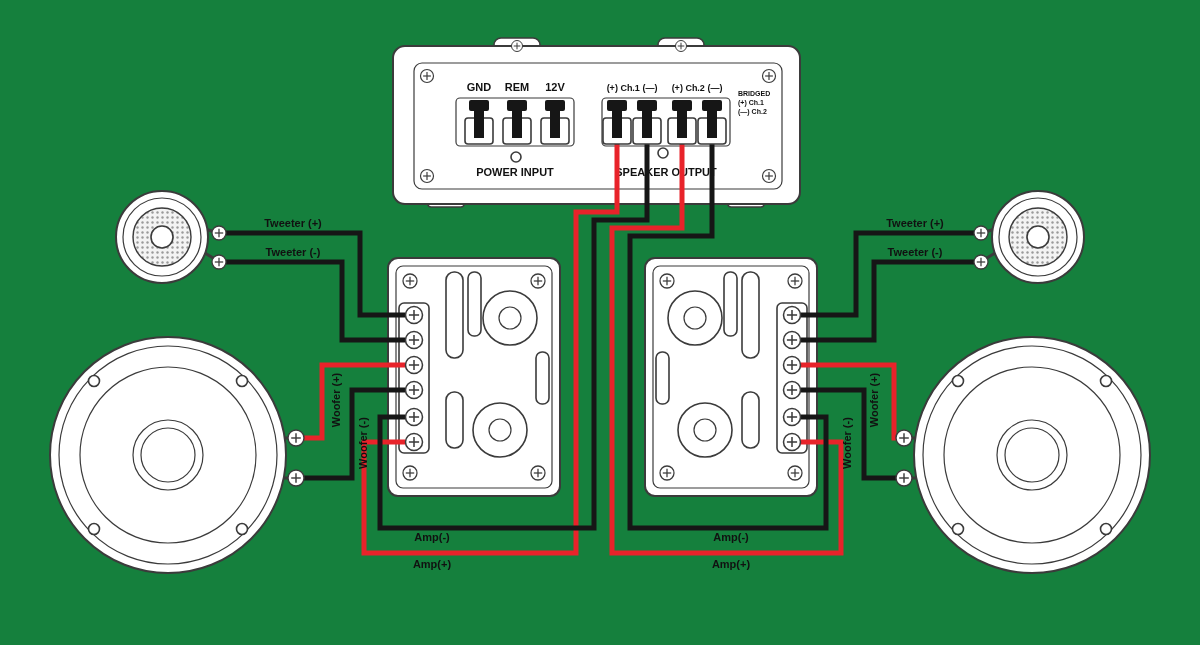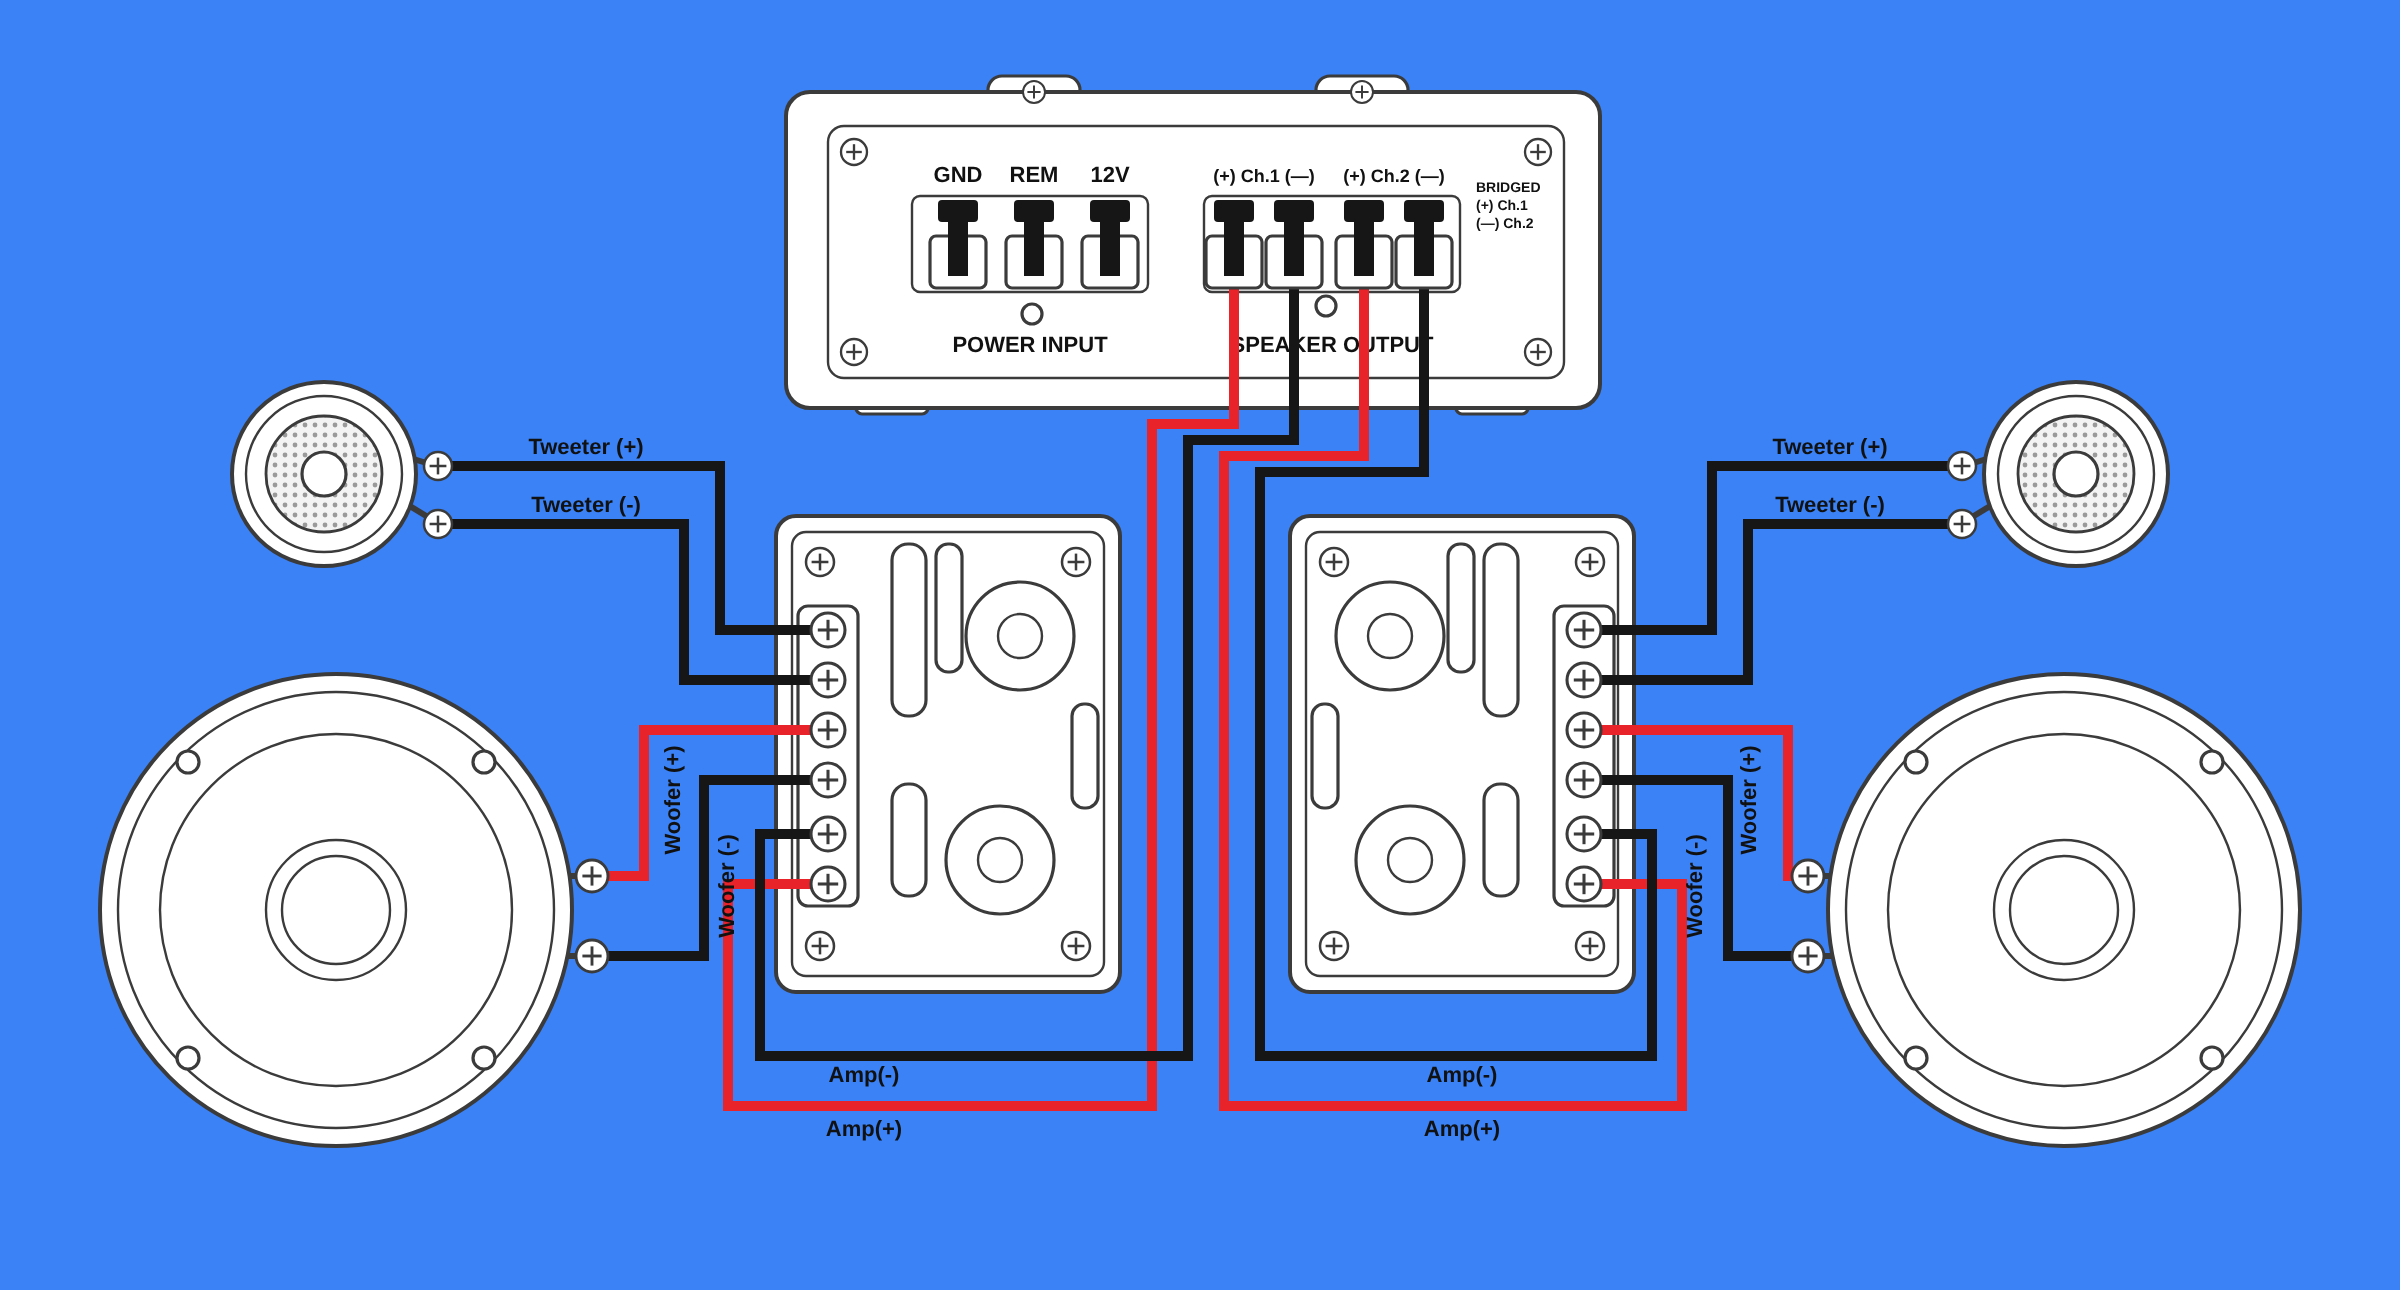--- a/index.html
+++ b/index.html
@@ -1,16 +1,16 @@
 <!DOCTYPE html>
 <html><head>
 <meta charset="utf-8">
 <style>
   html,body{margin:0;padding:0;background:#ffffff;}
-  .stage{position:relative;width:1200px;height:645px;overflow:hidden;background:#3b82f6;}
+  .stage{position:relative;width:1200px;height:645px;overflow:hidden;background:#15803d;}
   svg{display:block;}
   text{font-family:"Liberation Sans", sans-serif;fill:#111;}
   .lbl{font-size:11px;font-weight:bold;}
   .term{font-size:11px;font-weight:bold;}
   .ch{font-size:9px;font-weight:bold;}
   .tiny{font-size:7px;font-weight:bold;}
   .body{fill:#fff;stroke:#3b3b3b;stroke-width:2;}
   .dev{fill:#fff;stroke:#3b3b3b;stroke-width:1.6;}
   .dev2{fill:none;stroke:#3b3b3b;stroke-width:1.2;}
   .wire{fill:none;stroke-width:5;stroke-linejoin:miter;stroke-linecap:butt;}

